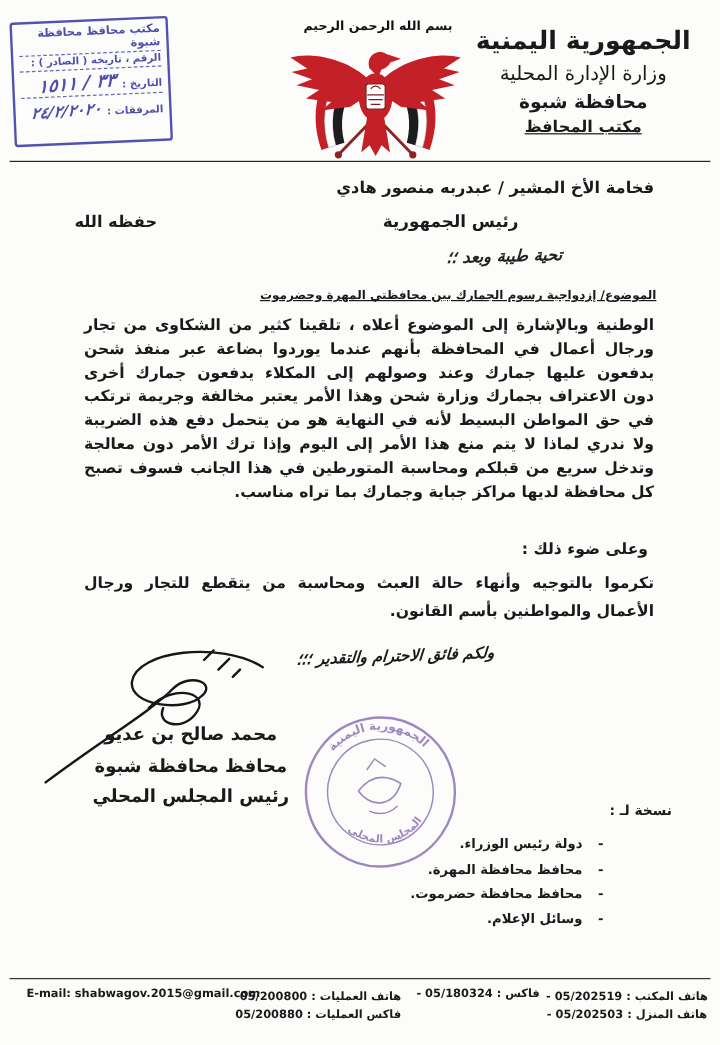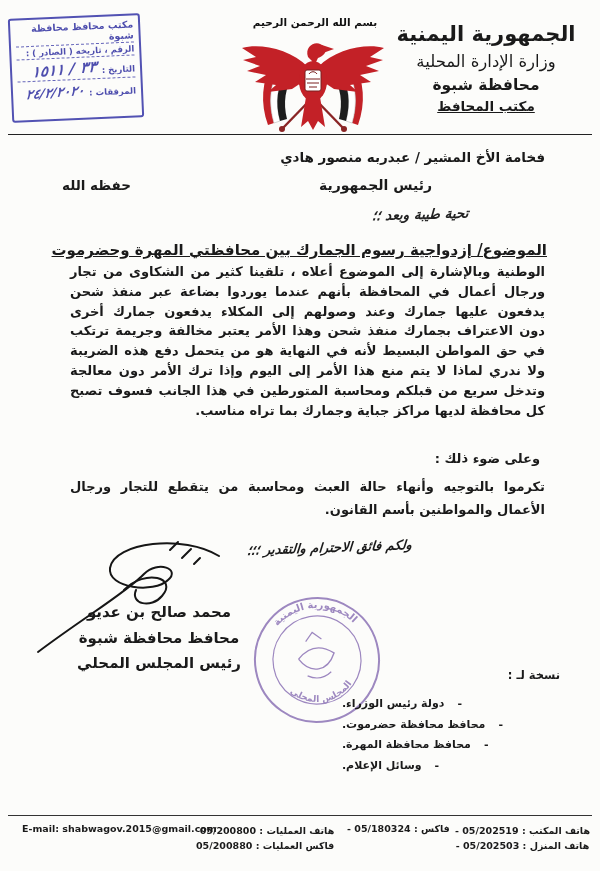--- a/index.html
+++ b/index.html
@@ -42,42 +42,42 @@
   .hr2{left:8px;right:8px;top:815px;border-top:1.6px solid #333;}
 
   
   .addr-to{right:55px;top:149px;font-size:13.5px;font-weight:bold;direction:rtl;}
   .addr-title{right:168px;top:177px;font-size:14px;font-weight:bold;direction:rtl;}
   .addr-blessing{left:62px;top:177px;font-size:13.5px;font-weight:bold;direction:rtl;}
   .greeting{right:132px;top:206px;font-size:13.5px;font-weight:bold;font-style:italic;
     direction:rtl;transform:rotate(-1.5deg) skewX(-4deg);color:#222;}
 
   
-  .subject{right:53px;top:241px;font-size:15px;font-weight:bold;direction:rtl;
+  .subject{right:53px;top:241px;font-size:10px;font-weight:bold;direction:rtl;
     text-decoration:underline;}
 
   
   .body1{left:70px;right:55px;top:262px;direction:rtl;font-size:13px;font-weight:bold;line-height:19.8px;}
   .body-line{text-align:justify;text-align-last:justify;}
   .body-line:last-child{text-align-last:right;}
   .inlight{right:60px;top:451px;font-size:13px;font-weight:bold;direction:rtl;}
   .body2{left:70px;right:55px;top:476px;direction:rtl;font-size:13px;font-weight:bold;line-height:22.5px;}
 
   
   .farewell{right:188px;top:540px;font-size:13px;font-weight:bold;font-style:italic;
     direction:rtl;transform:rotate(-2deg) skewX(-6deg);}
   .signature{left:24px;top:534px;}
   .name-block{left:38px;top:600px;width:242px;text-align:center;direction:rtl;
     font-size:15px;font-weight:bold;line-height:25.5px;letter-spacing:.5px;}
   .seal{left:249px;top:592px;opacity:.85;transform:rotate(-10deg);}
 
   
   .copies-label{right:40px;top:668px;font-size:11.5px;font-weight:bold;direction:rtl;}
   .copies-list{right:97px;top:697px;direction:rtl;font-size:11px;font-weight:bold;}
-  .copy-item{height:20.5px;direction:rtl;text-align:left;}
+  .copy-item{height:20.5px;direction:rtl;text-align:right;}
   .copy-item::before{content:"-";margin-left:13px;}
 
   
   .ft{font-size:9.5px;font-weight:bold;white-space:nowrap;text-align:center;}
   .ft-email{left:22px;top:823px;direction:ltr;}
   .ft-ops{left:196px;top:823px;direction:rtl;text-align:right;line-height:15px;}
   .ft-fax{left:347px;top:823px;direction:rtl;}
   .ft-office{right:10px;top:823px;direction:rtl;text-align:center;line-height:15px;}
 </style>
 </head>
@@ -147,21 +147,21 @@
 <div class="abs addr-title">رئيس الجمهورية</div>
 <div class="abs addr-blessing">حفظه الله</div>
 <div class="abs greeting">تحية طيبة وبعد ؛؛</div>
 
 <div class="abs subject">الموضوع/ إزدواجية رسوم الجمارك بين محافظتي المهرة وحضرموت</div>
 
 <div class="abs body1">
     <div class="body-line">الوطنية وبالإشارة إلى الموضوع أعلاه ، تلقينا كثير من الشكاوى من تجار</div>
     <div class="body-line">ورجال أعمال في المحافظة بأنهم عندما يوردوا بضاعة عبر منفذ شحن</div>
     <div class="body-line">يدفعون عليها جمارك وعند وصولهم إلى المكلاء يدفعون جمارك أخرى</div>
-    <div class="body-line">دون الاعتراف بجمارك منفذ شحن وهذا الأمر يعتبر مخالفة وجريمة ترتكب</div>
+    <div class="body-line">دون الاعتراف بجمارك وزارة شحن وهذا الأمر يعتبر مخالفة وجريمة ترتكب</div>
     <div class="body-line">في حق المواطن البسيط لأنه في النهاية هو من يتحمل دفع هذه الضريبة</div>
     <div class="body-line">ولا ندري لماذا لا يتم منع هذا الأمر إلى اليوم وإذا ترك الأمر دون معالجة</div>
     <div class="body-line">وتدخل سريع من قبلكم ومحاسبة المتورطين في هذا الجانب فسوف تصبح</div>
     <div class="body-line">كل محافظة لديها مراكز جباية وجمارك بما تراه مناسب.</div>
   </div>
 
 <div class="abs inlight">وعلى ضوء ذلك :</div>
 
 <div class="abs body2">
     <div class="body-line">تكرموا بالتوجيه وأنهاء حالة العبث ومحاسبة من يتقطع للتجار ورجال</div>
@@ -199,22 +199,22 @@
     <textPath href="#seal-top-arc" startOffset="28%">الجمهورية اليمنية</textPath>
   </text>
   <text font-size="9" font-weight="bold" fill="#8d74b6" font-family="DejaVu Sans, sans-serif">
     <textPath href="#seal-bottom-arc" startOffset="22%">المجلس المحلي</textPath>
   </text>
 </svg>
 
 <div class="abs copies-label">نسخة لـ :</div>
 <div class="abs copies-list">
     <div class="copy-item">دولة رئيس الوزراء.</div>
+    <div class="copy-item">محافظ محافظة المهرة.</div>
     <div class="copy-item">محافظ محافظة حضرموت.</div>
-    <div class="copy-item">محافظ محافظة المهرة.</div>
     <div class="copy-item">وسائل الإعلام.</div>
   </div>
 
 <div class="abs hr2"></div>
 <div class="abs ft ft-email">E-mail: shabwagov.2015@gmail.com</div>
 <div class="abs ft ft-ops">
   <div>هاتف العمليات : 05/200800</div>
   <div>فاكس العمليات : 05/200880</div>
 </div>
 <div class="abs ft ft-fax">فاكس : 05/180324 -</div>

